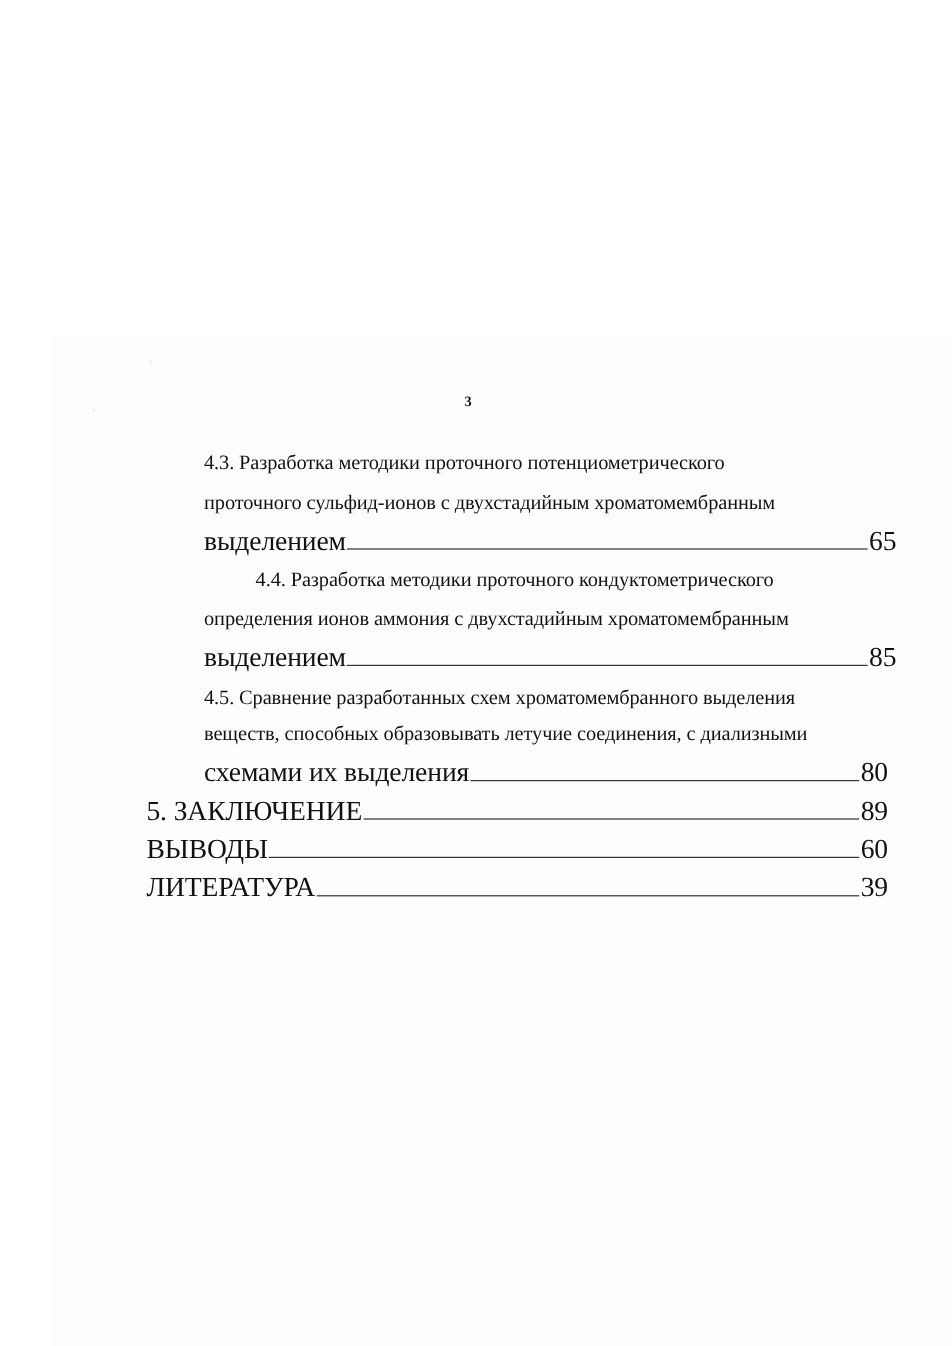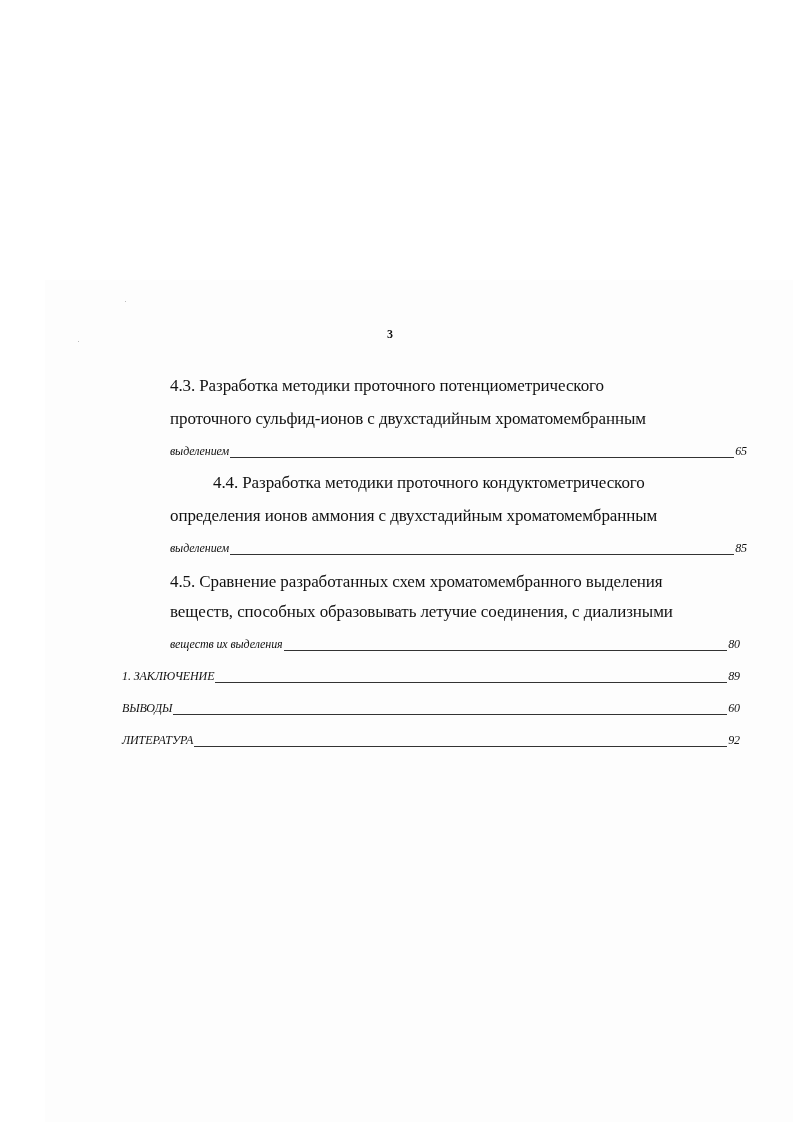--- a/index.html
+++ b/index.html
@@ -47,25 +47,24 @@
       position: absolute;
       font-size: 17px;
       line-height: 20px;
       white-space: nowrap;
       letter-spacing: -0.1px;
     }
     .toc-lead {
       position: absolute;
       display: flex;
       align-items: baseline;
-      font-size: 12px;
+      font-size: 23px;
       line-height: 20px;
       white-space: nowrap;
       letter-spacing: -0.1px;
-      font-style: italic;
     }
     .leader {
       flex: 1 1 auto;
       border-bottom: 1px solid #333333;
       height: 0;
       margin: 0 1px 0 1px;
       align-self: flex-end;
       position: relative;
       top: -3px;
     }
@@ -96,36 +95,36 @@
   <div class="toc-line" style="left:170px; top:506px; width:560px;">определения ионов аммония с двухстадийным хроматомембранным</div>
   <div class="toc-lead" style="left:170px; top:538px; width:577px;">
     <span>выделением</span>
     <span class="leader"></span>
     <span class="pg">85</span>
   </div>
 
   <div class="toc-line" style="left:170px; top:572px; width:570px;">4.5. Сравнение разработанных схем хроматомембранного выделения</div>
   <div class="toc-line" style="left:170px; top:602px; width:570px;">веществ, способных образовывать летучие соединения, с диализными</div>
   <div class="toc-lead" style="left:170px; top:634px; width:570px;">
-    <span>веществ их выделения</span>
+    <span>схемами их выделения</span>
     <span class="leader"></span>
     <span class="pg">80</span>
   </div>
 
   <div class="toc-lead" style="left:122px; top:666px; width:618px;">
-    <span>1. ЗАКЛЮЧЕНИЕ</span>
+    <span>5. ЗАКЛЮЧЕНИЕ</span>
     <span class="leader"></span>
     <span class="pg">89</span>
   </div>
 
   <div class="toc-lead" style="left:122px; top:698px; width:618px;align-items:center;">
     <span>ВЫВОДЫ</span>
     <span class="leader"></span>
     <span class="pg">60</span>
   </div>
 
   <div class="toc-lead" style="left:122px; top:730px; width:618px;">
     <span>ЛИТЕРАТУРА</span>
     <span class="leader"></span>
-    <span class="pg">92</span>
+    <span class="pg">39</span>
   </div>
 
 </div>
 
 </body></html>

